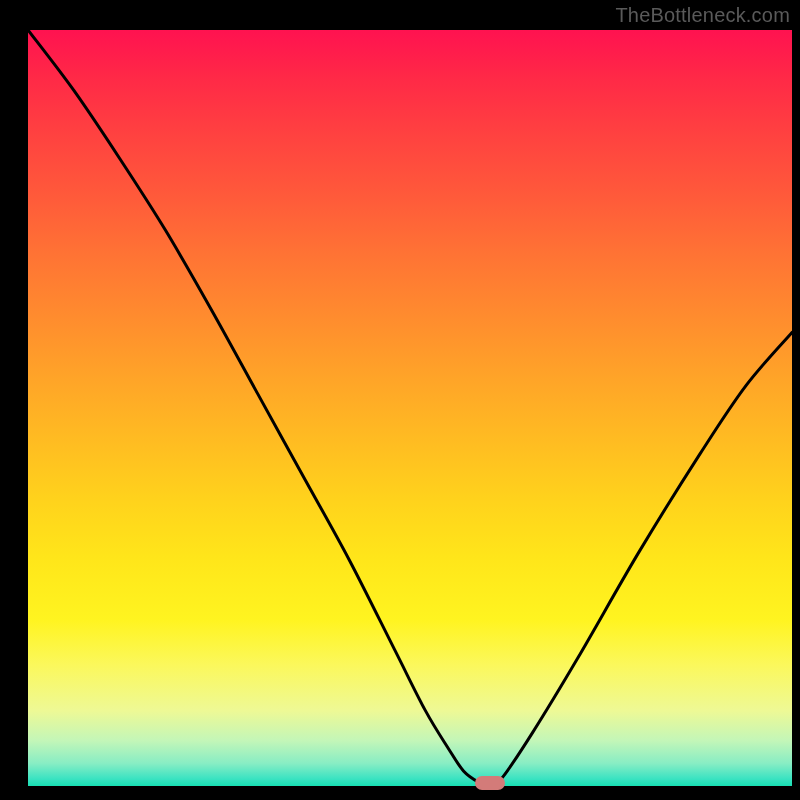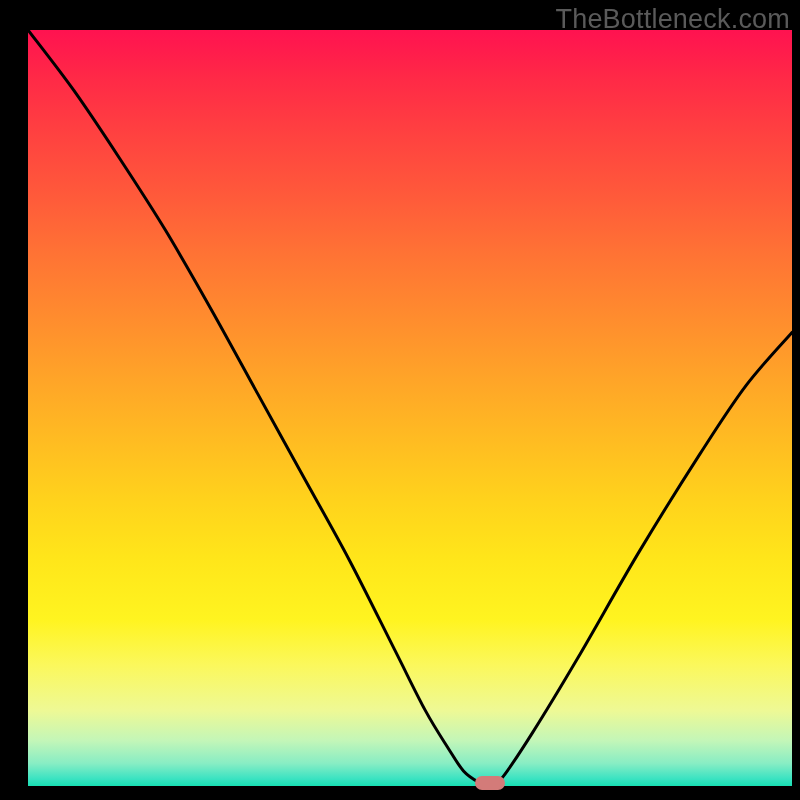--- a/index.html
+++ b/index.html
@@ -14,21 +14,21 @@
     position: relative;
     width: 800px;
     height: 800px;
     background: #000;
   }
   .watermark {
     position: absolute;
     top: 4px;
     right: 10px;
     font-family: Arial, Helvetica, sans-serif;
-    font-size: 27px;
+    font-size: 20px;
     font-weight: 500;
     color: #5a5a5a;
     letter-spacing: 0.2px;
     z-index: 10;
   }
   .plot-area {
     position: absolute;
     left: 28px;
     top: 30px;
     width: 764px;

